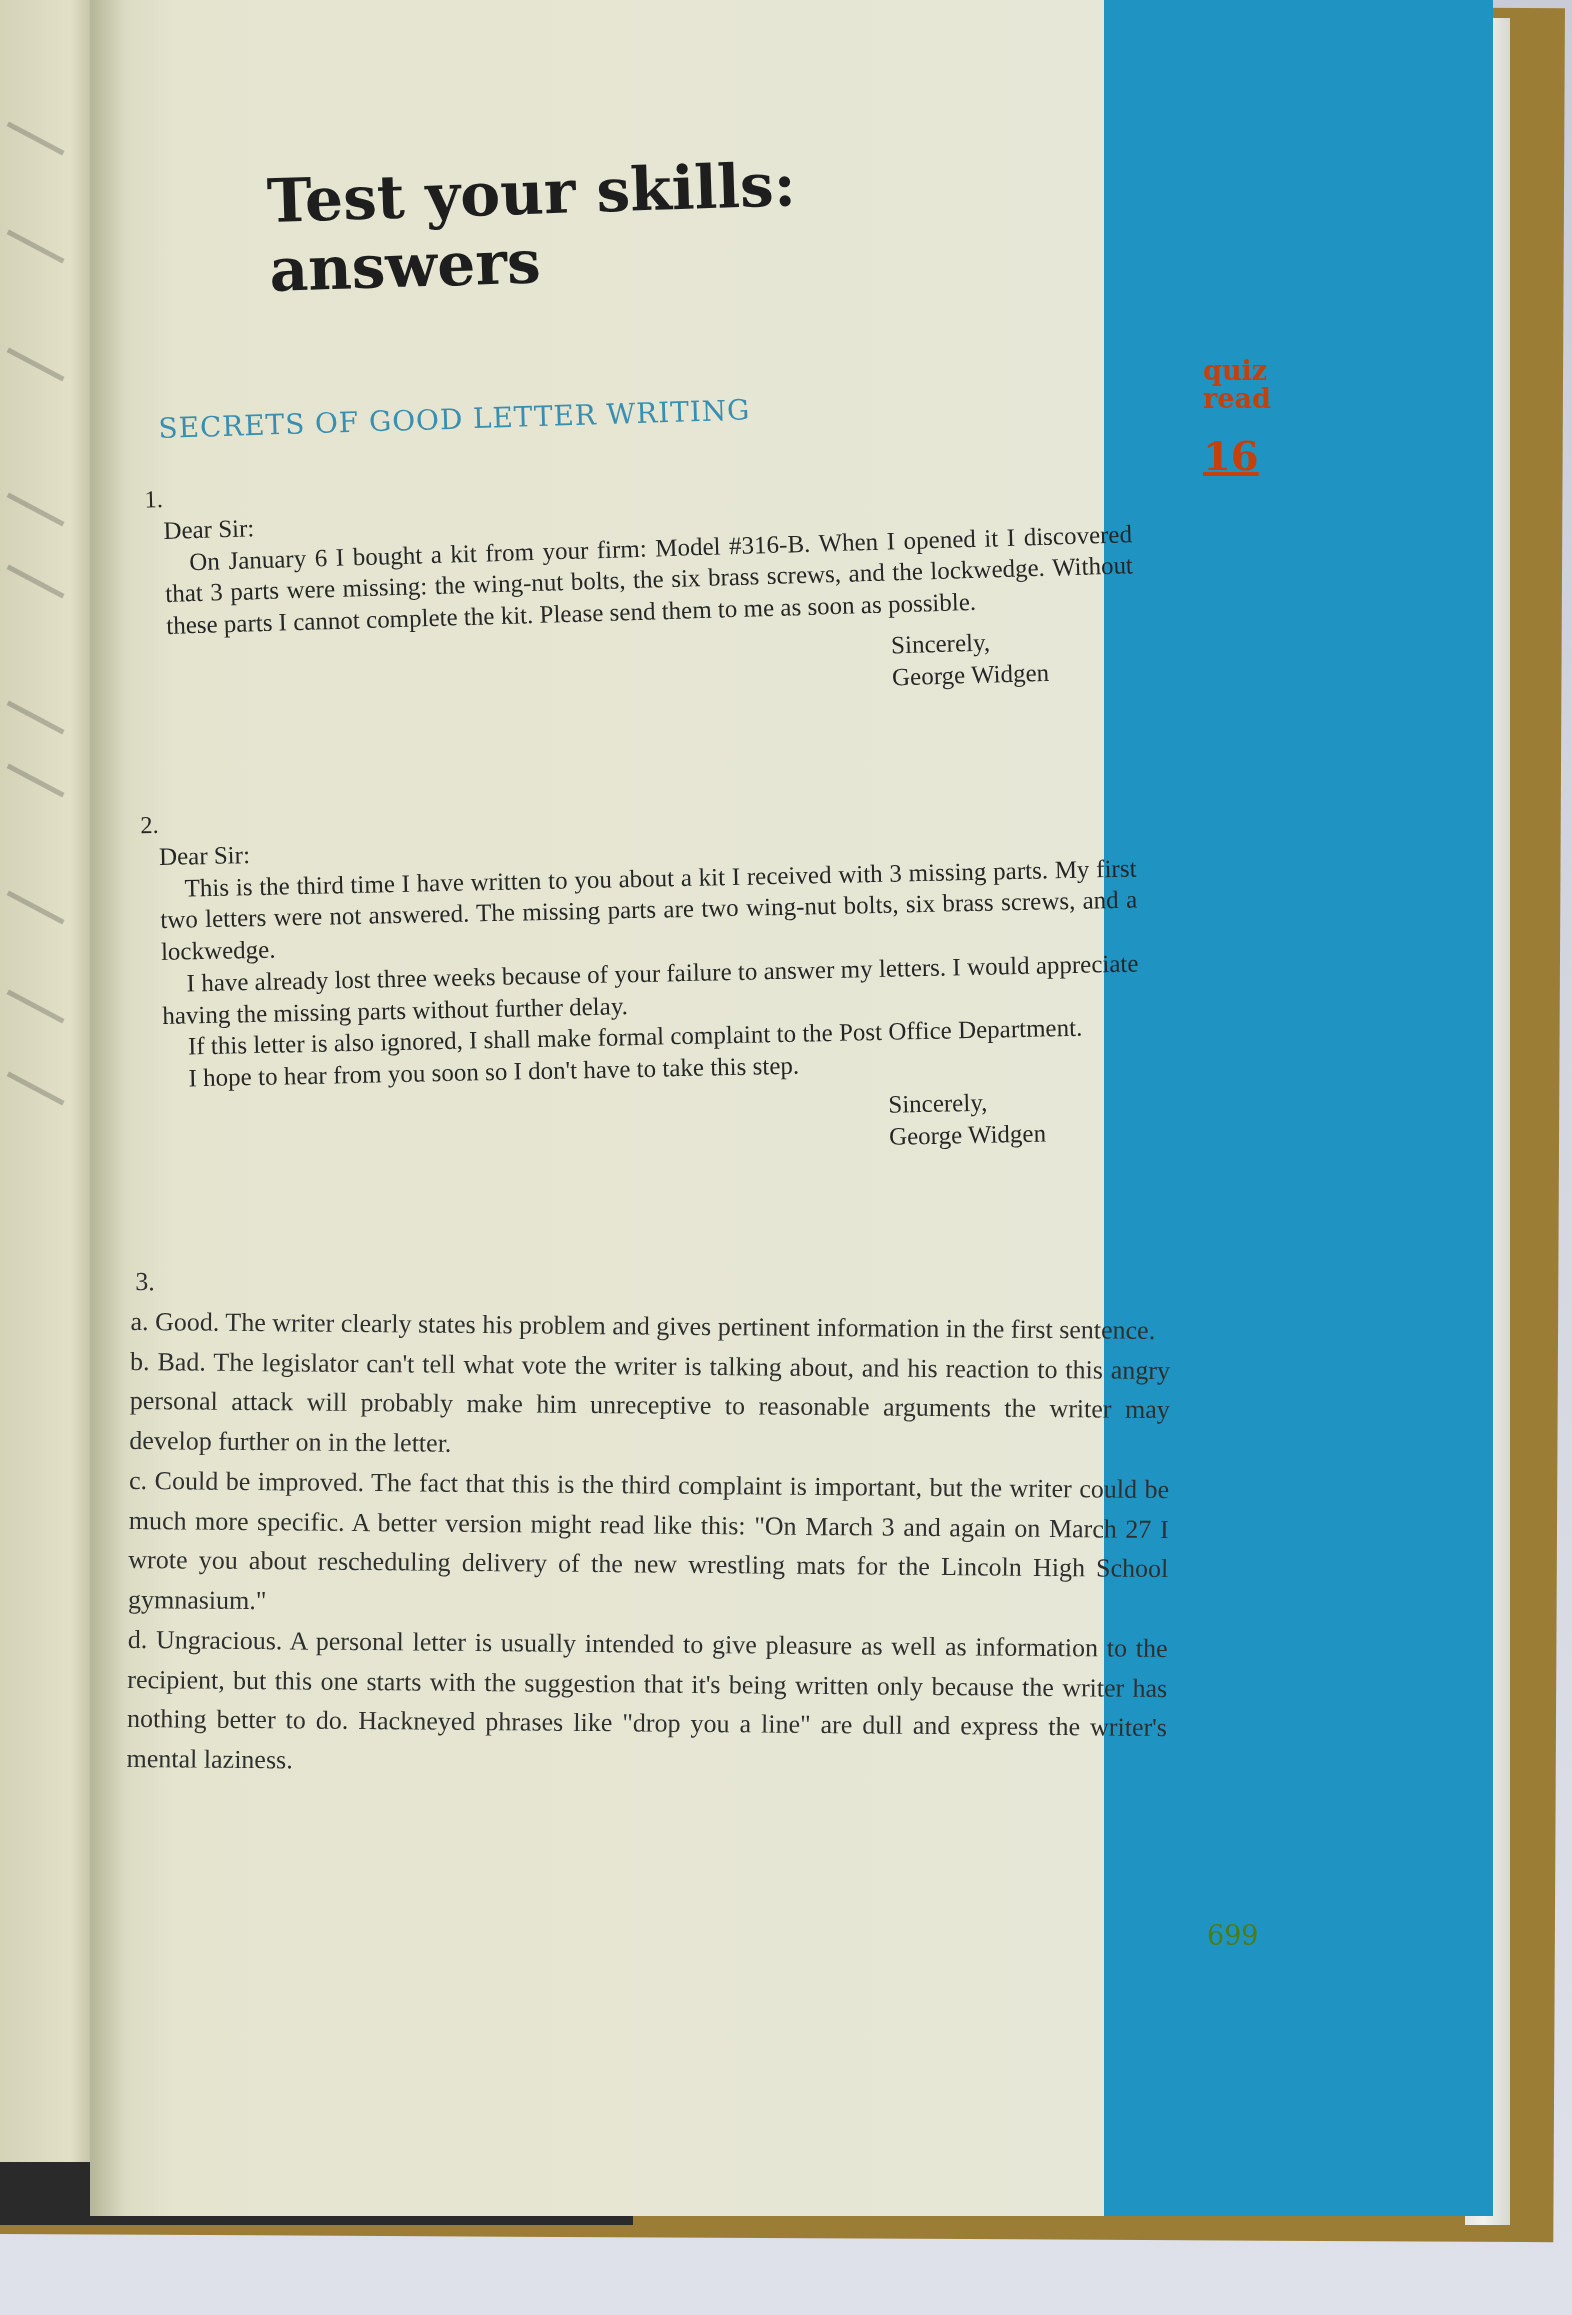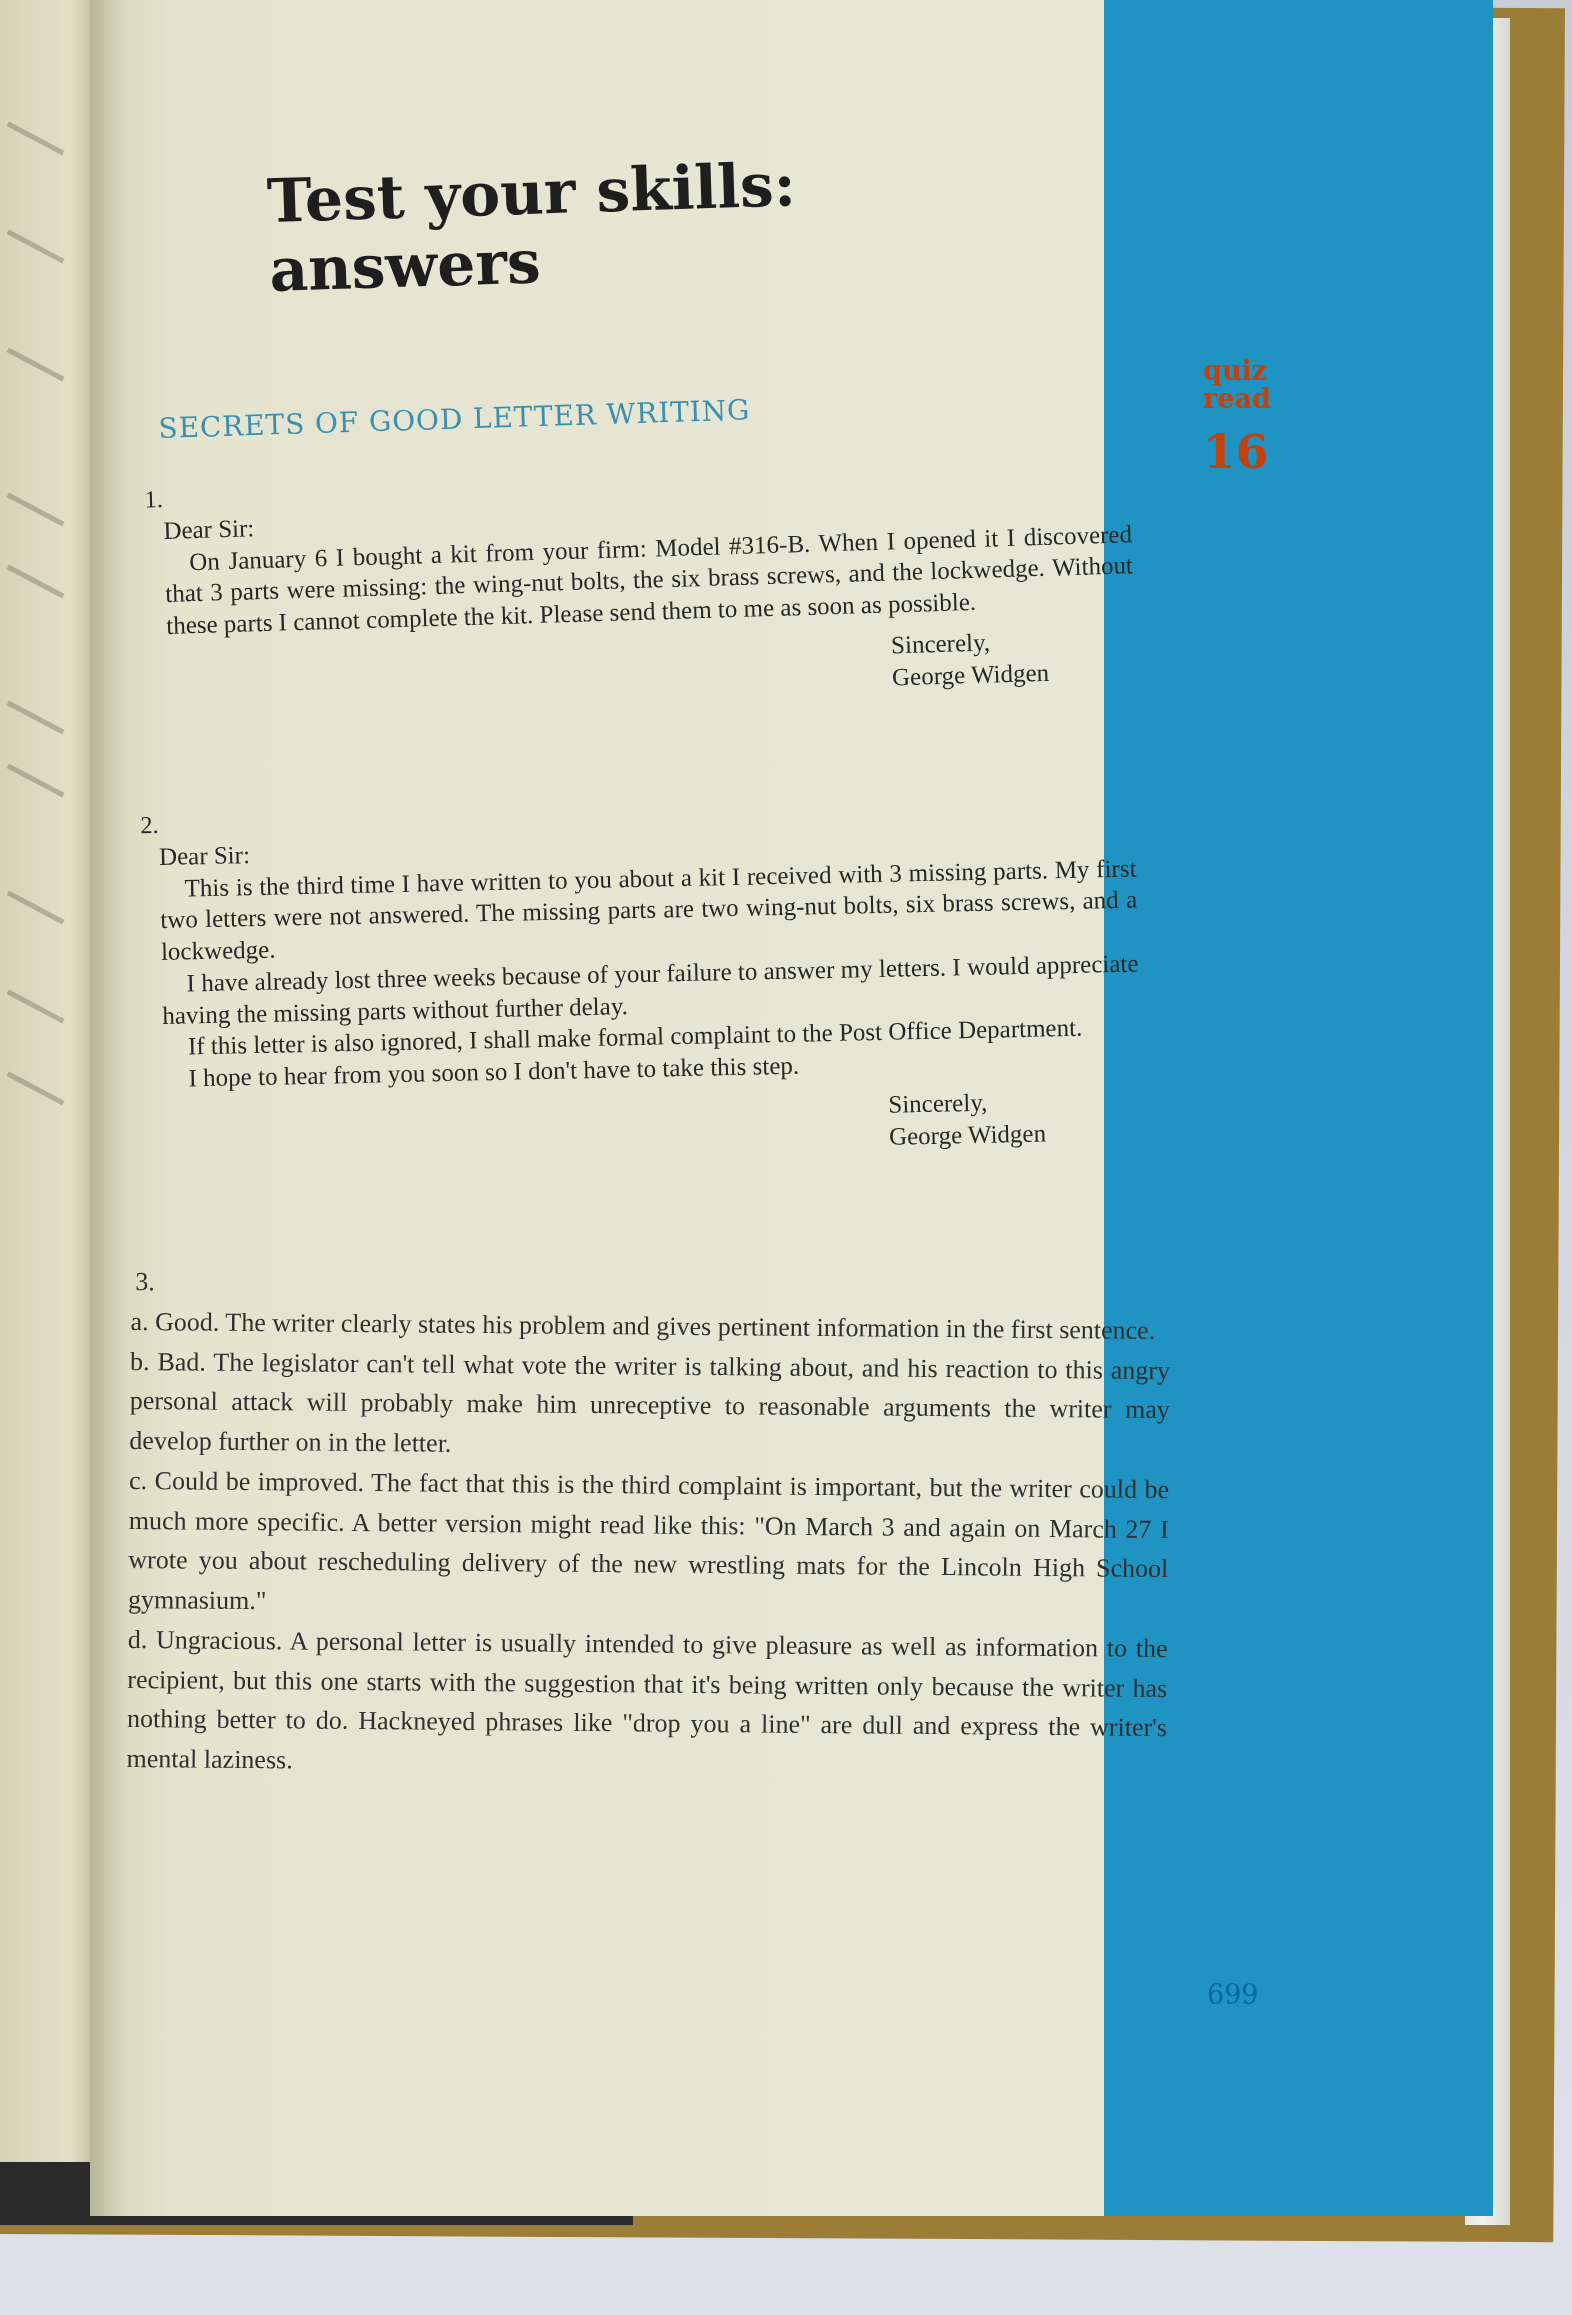--- a/index.html
+++ b/index.html
@@ -46,21 +46,21 @@
   
   .band {
     position:absolute; left:1104px; top:0; width:389px; height:2216px;
     background:#1f94c2;
   }
   .band-label {
     position:absolute; left:1203px; top:357px; color:#c2410c;
     font-family:"DejaVu Serif", serif; font-weight:bold; line-height:1.05;
   }
   .band-label .word { font-size:27px; display:block; }
-  .band-label .num { font-size:47px; display:block; margin-top:13px; }
+  .band-label .num { font-size:40px; display:block; margin-top:21px;text-decoration:underline; }
 
   .content {
     position:absolute; left:90px; top:0; width:1086px; height:2216px;
   }
   .title {
     position:absolute; left:176px; top:167px;
     font-family:"DejaVu Serif", serif; font-weight:bold; font-size:60px;
     color:#1e1e1e; line-height:1.15; transform:rotate(-1.8deg); transform-origin:0 0;
   }
   .section-heading {
@@ -83,21 +83,21 @@
 
   .answers {
     position:absolute; left:41px; top:1262px; width:1040px;
     color:#2f2f2f; font-size:26px; line-height:1.53; text-align:justify;
     transform:rotate(0.5deg); transform-origin:0 0;
   }
   .answers .num { display:block; margin-left:4.5px; }
   .answers p { margin:0; }
 
   .folio {
-    position:absolute; left:1117px; top:1979px; color:#0369a1;
+    position:absolute; left:1117px; top:1920px; color:#4d7c0f;
     font-family:"DejaVu Serif", serif; font-size:27px;
   }
 </style>
 </head>
 <body>
 
 <div class="surface"></div>
 <div class="cover"></div>
 <div class="cover-dark"></div>
 <div class="page-edges"></div>

